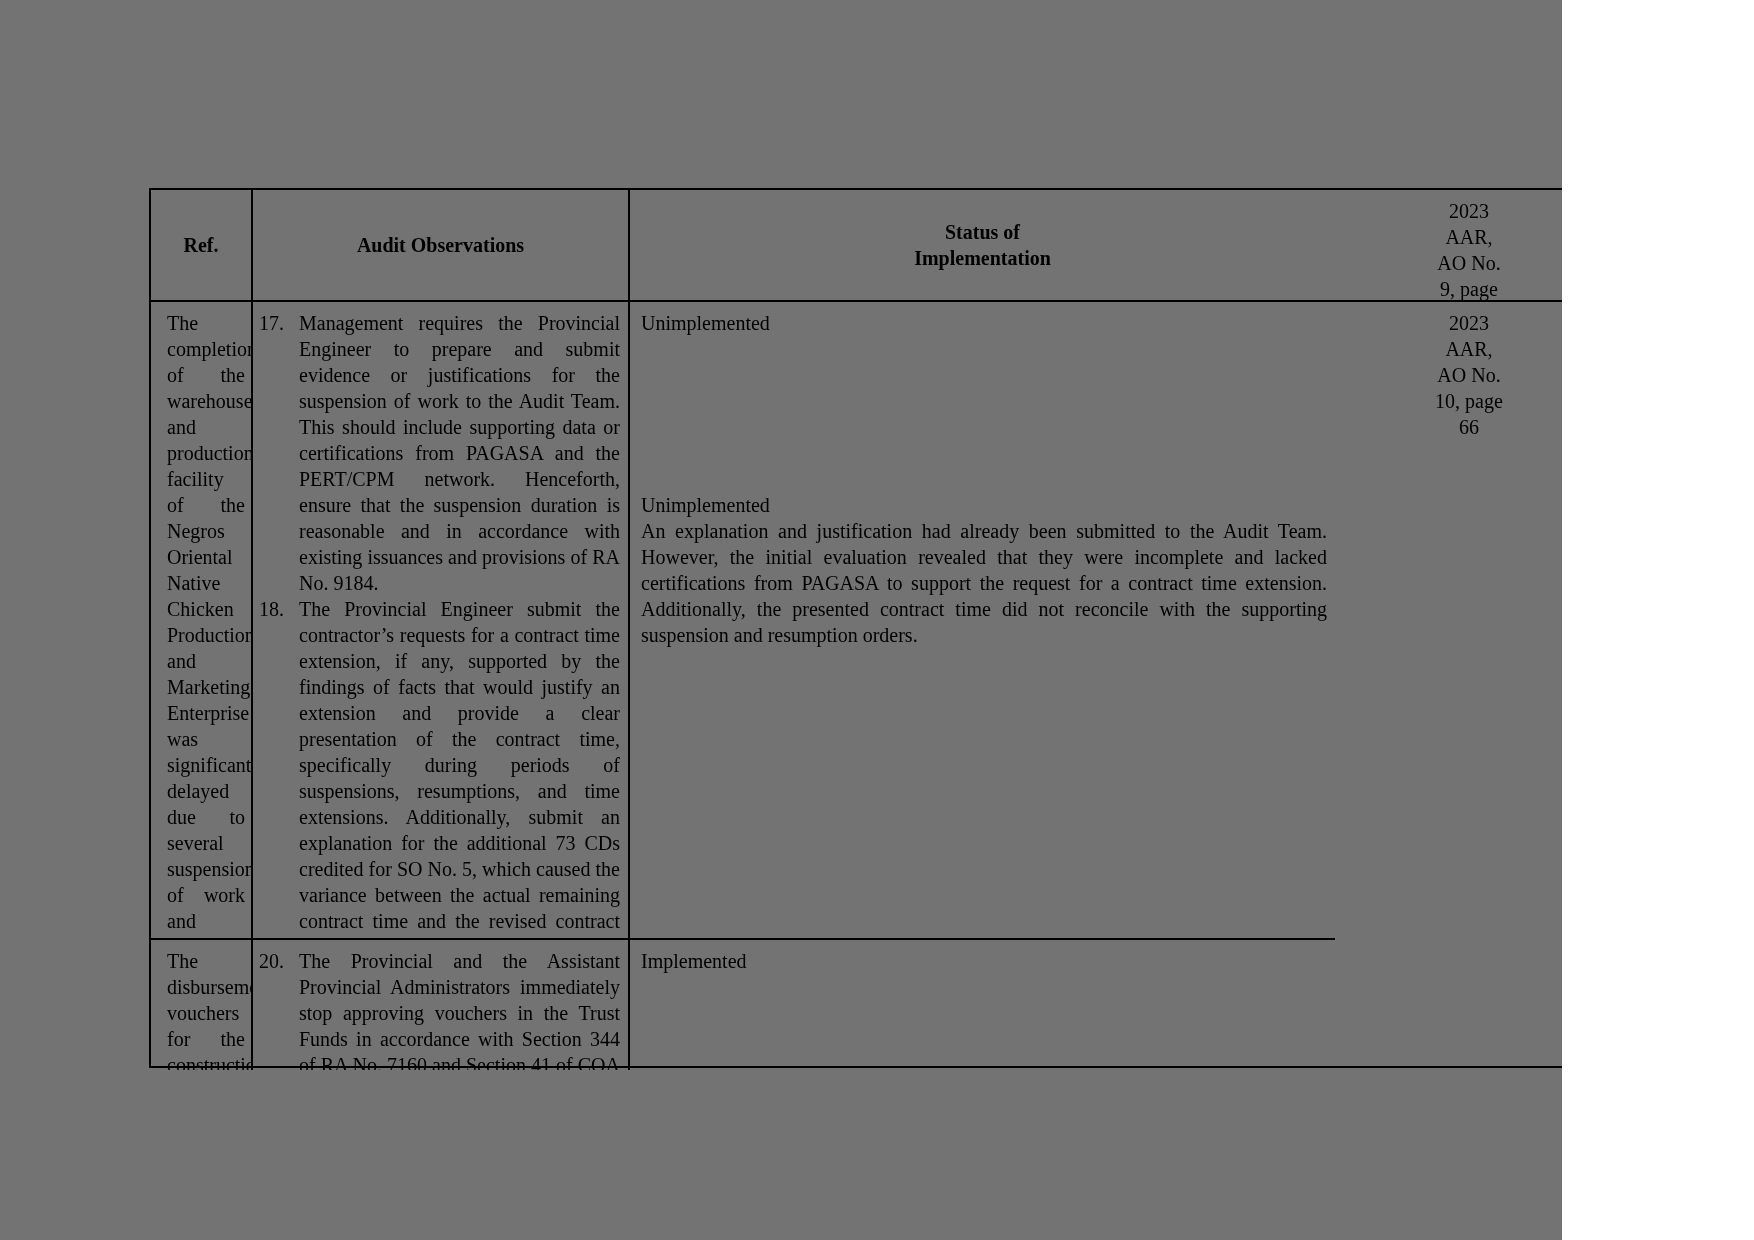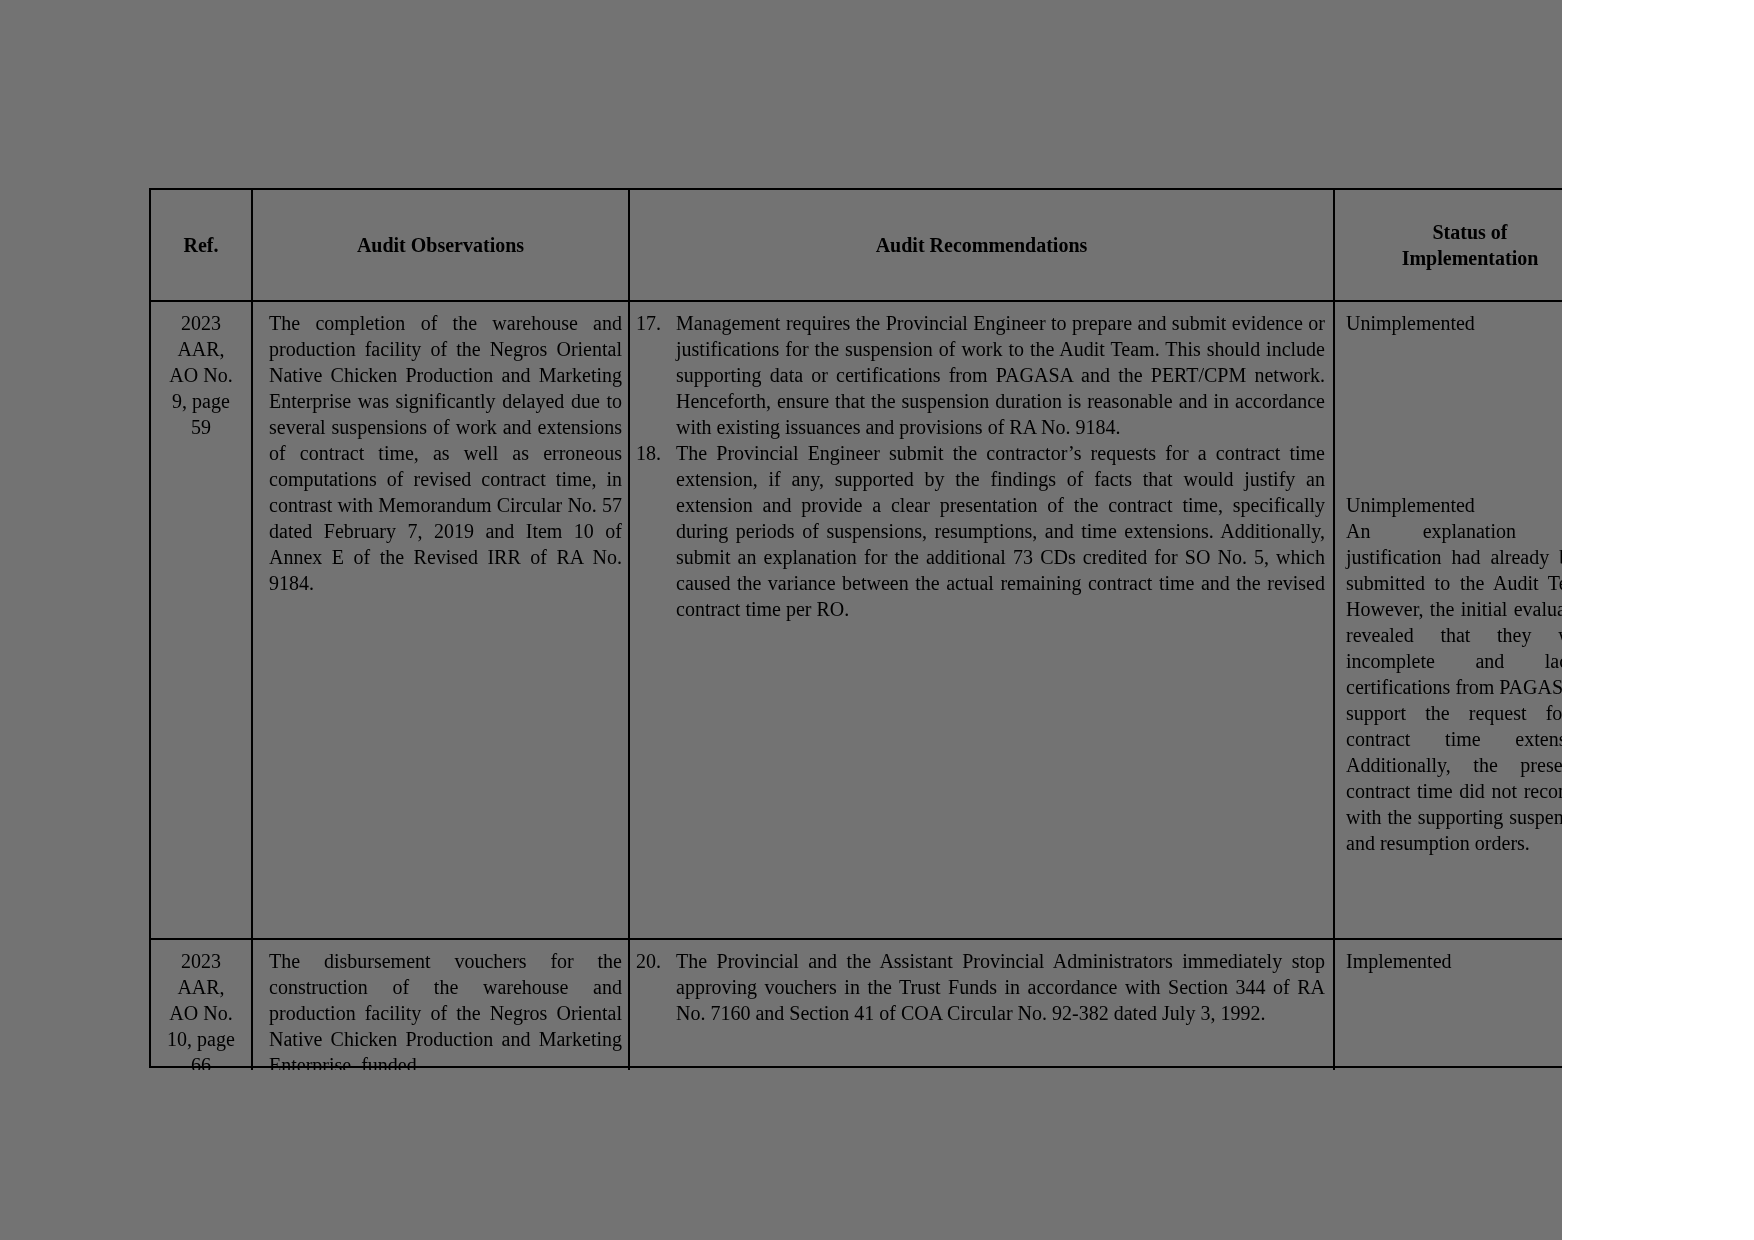--- a/index.html
+++ b/index.html
@@ -89,21 +89,20 @@
 </style>
 </head>
 <body>
 
 <div class="page">
 
   <div class="audit-table">
 
     <div class="cell header-cell">Ref.</div>
     <div class="cell header-cell">Audit Observations</div>
-    <div class="cell header-cell">Audit Recommendations</div>
     <div class="cell header-cell last-col">Status of
 Implementation</div>
 
     <div class="cell ref-cell">2023
 AAR,
 AO No.
 9, page
 59</div>
     <div class="cell obs-cell">The completion of the warehouse and production facility of the Negros Oriental Native Chicken Production and Marketing Enterprise was significantly delayed due to several suspensions of work and extensions of contract time, as well as erroneous computations of revised contract time, in contrast with Memorandum Circular No. 57 dated February 7, 2019 and Item 10 of Annex E of the Revised IRR of RA No. 9184.</div>
     <div class="cell rec-cell">

